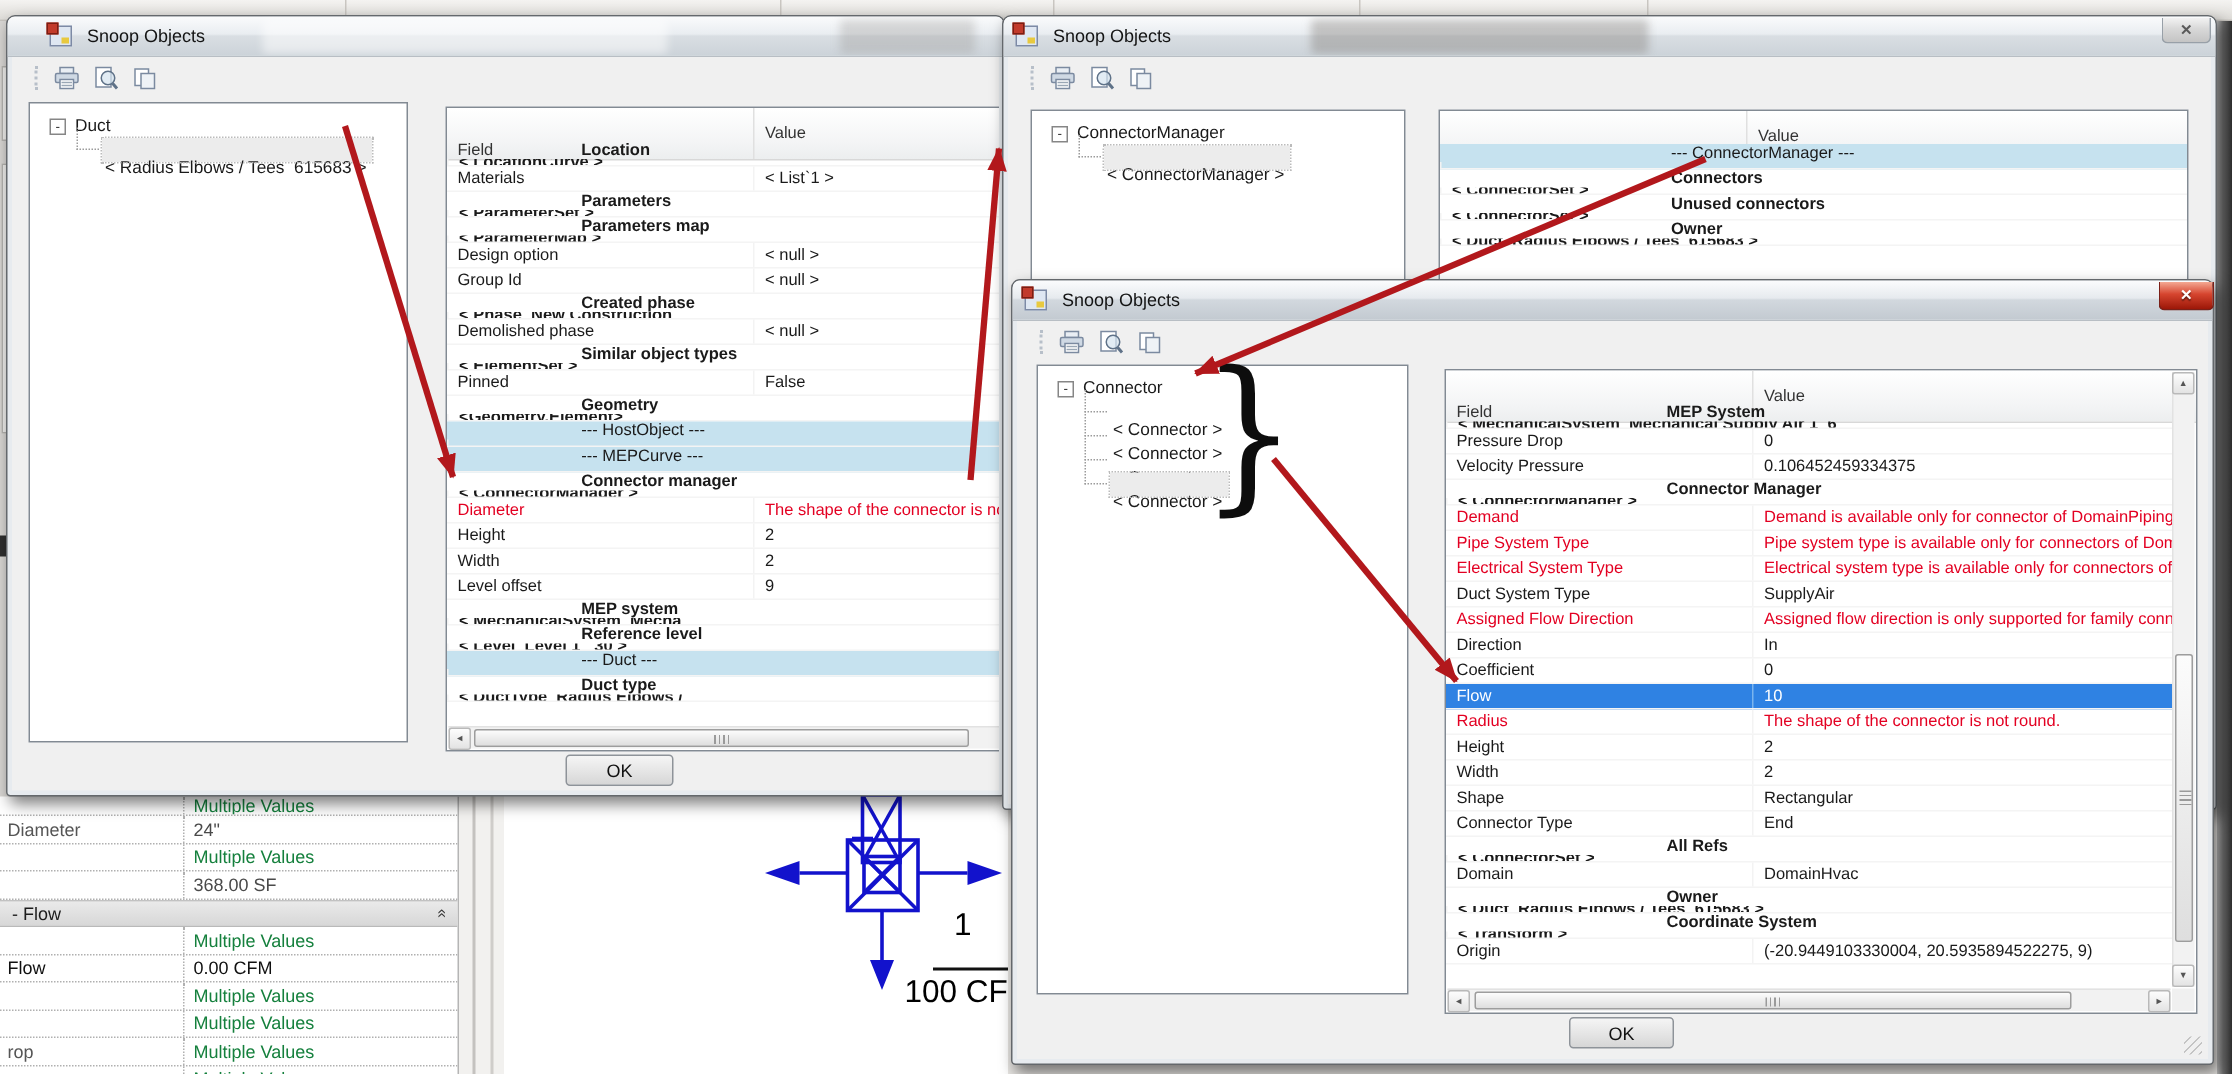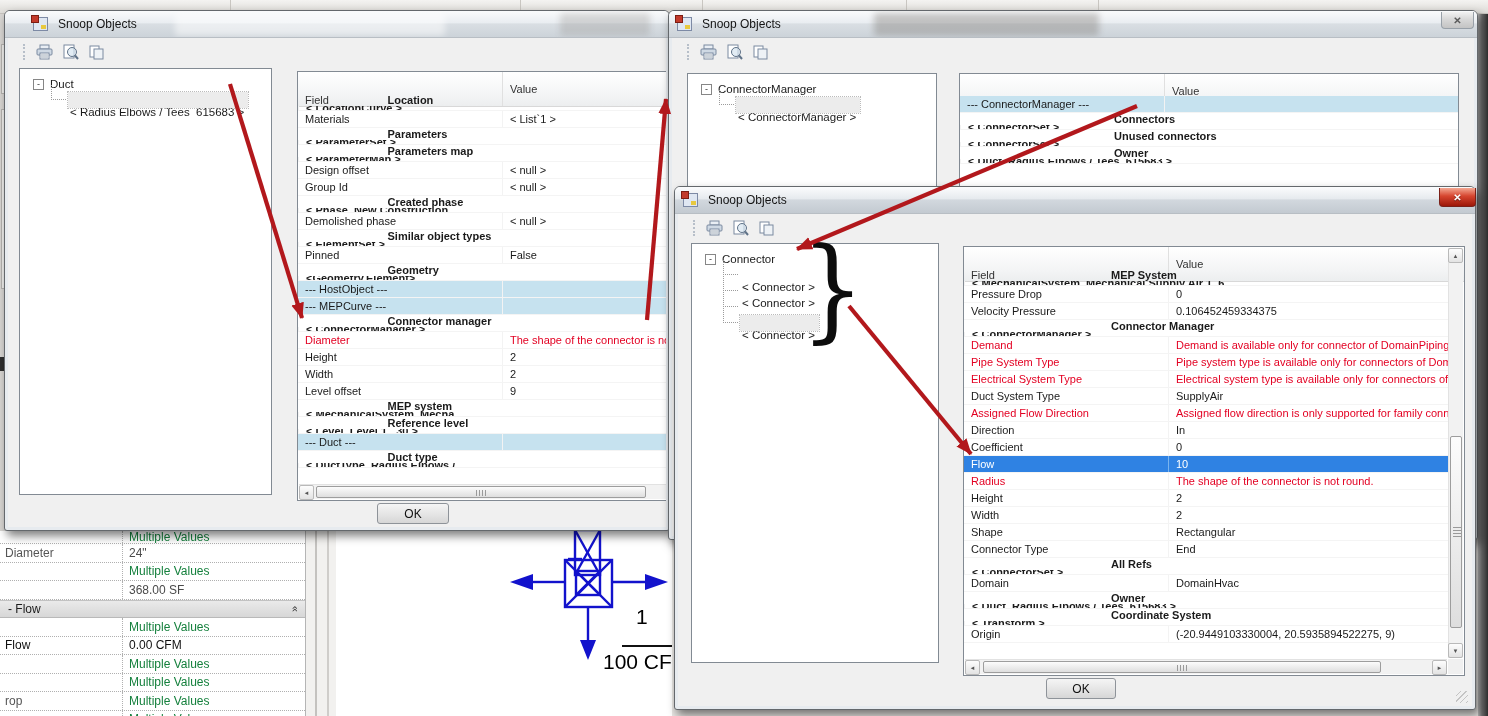--- a/index.html
+++ b/index.html
@@ -88,21 +88,21 @@
   .ghead .hf { width:204px; padding-left:7px; }
   .ghead .hv { flex:1; padding-left:7px; border-left:1px solid #e0e0e0; align-self:stretch; display:flex; align-items:center;}
   .grows { position:absolute; left:0; top:22px; right:0; }
   .grows.pad-r { right:16px; }
   .grow { height:17px; display:flex; align-items:center; border-bottom:1px solid #f4f4f4; color:#1a1a1a;}
   .cf { width:204px; padding-left:7px; overflow:hidden; white-space:pre; flex:0 0 auto;}
   .cv { flex:1; padding-left:7px; overflow:hidden; white-space:pre; border-left:1px solid #f3f3f3; align-self:stretch;
         display:flex; align-items:center;}
   .grow.b { font-weight:bold;flex-direction:column; }
   .grow.red { color:#e30022; }
-  .grow.cat { background:#c6e2ef; }
+  .grow.cat { background:#c6e2ef;flex-direction:column; }
   .grow.sel { background:#2f82e3; color:#fff; }
   .grow.sel .cv { border-left:1px solid #7ab4ee; }
 
   
   .hscroll { position:absolute; left:1px; bottom:1px; height:15px; background:#f2f2f2; border-top:1px solid #e2e2e2;}
   .vscroll { position:absolute; right:1px; top:1px; bottom:17px; width:15px; background:#f2f2f2; border-left:1px solid #e2e2e2;}
   .sbtn { position:absolute; width:15px; height:15px; background:linear-gradient(#fdfdfd,#e3e3e3);
     border:1px solid #b9b9b9; border-radius:2px; font-size:6px; color:#555; display:flex; align-items:center; justify-content:center;}
   .thumb { position:absolute; background:linear-gradient(#fcfcfc,#dedede); border:1px solid #9d9d9d; border-radius:2px;}
   .thumb.h { top:1px; height:12px; }
@@ -291,21 +291,21 @@
           </div>
           <div class="grow b">
             <div class="cf">Parameters</div>
             <div class="cv">&lt; ParameterSet &gt;</div>
           </div>
           <div class="grow b">
             <div class="cf">Parameters map</div>
             <div class="cv">&lt; ParameterMap &gt;</div>
           </div>
           <div class="grow n">
-            <div class="cf">Design offset</div>
+            <div class="cf">Design option</div>
             <div class="cv">&lt; null &gt;</div>
           </div>
           <div class="grow n">
             <div class="cf">Group Id</div>
             <div class="cv">&lt; null &gt;</div>
           </div>
           <div class="grow b">
             <div class="cf">Created phase</div>
             <div class="cv">&lt; Phase  New Construction</div>
           </div>

